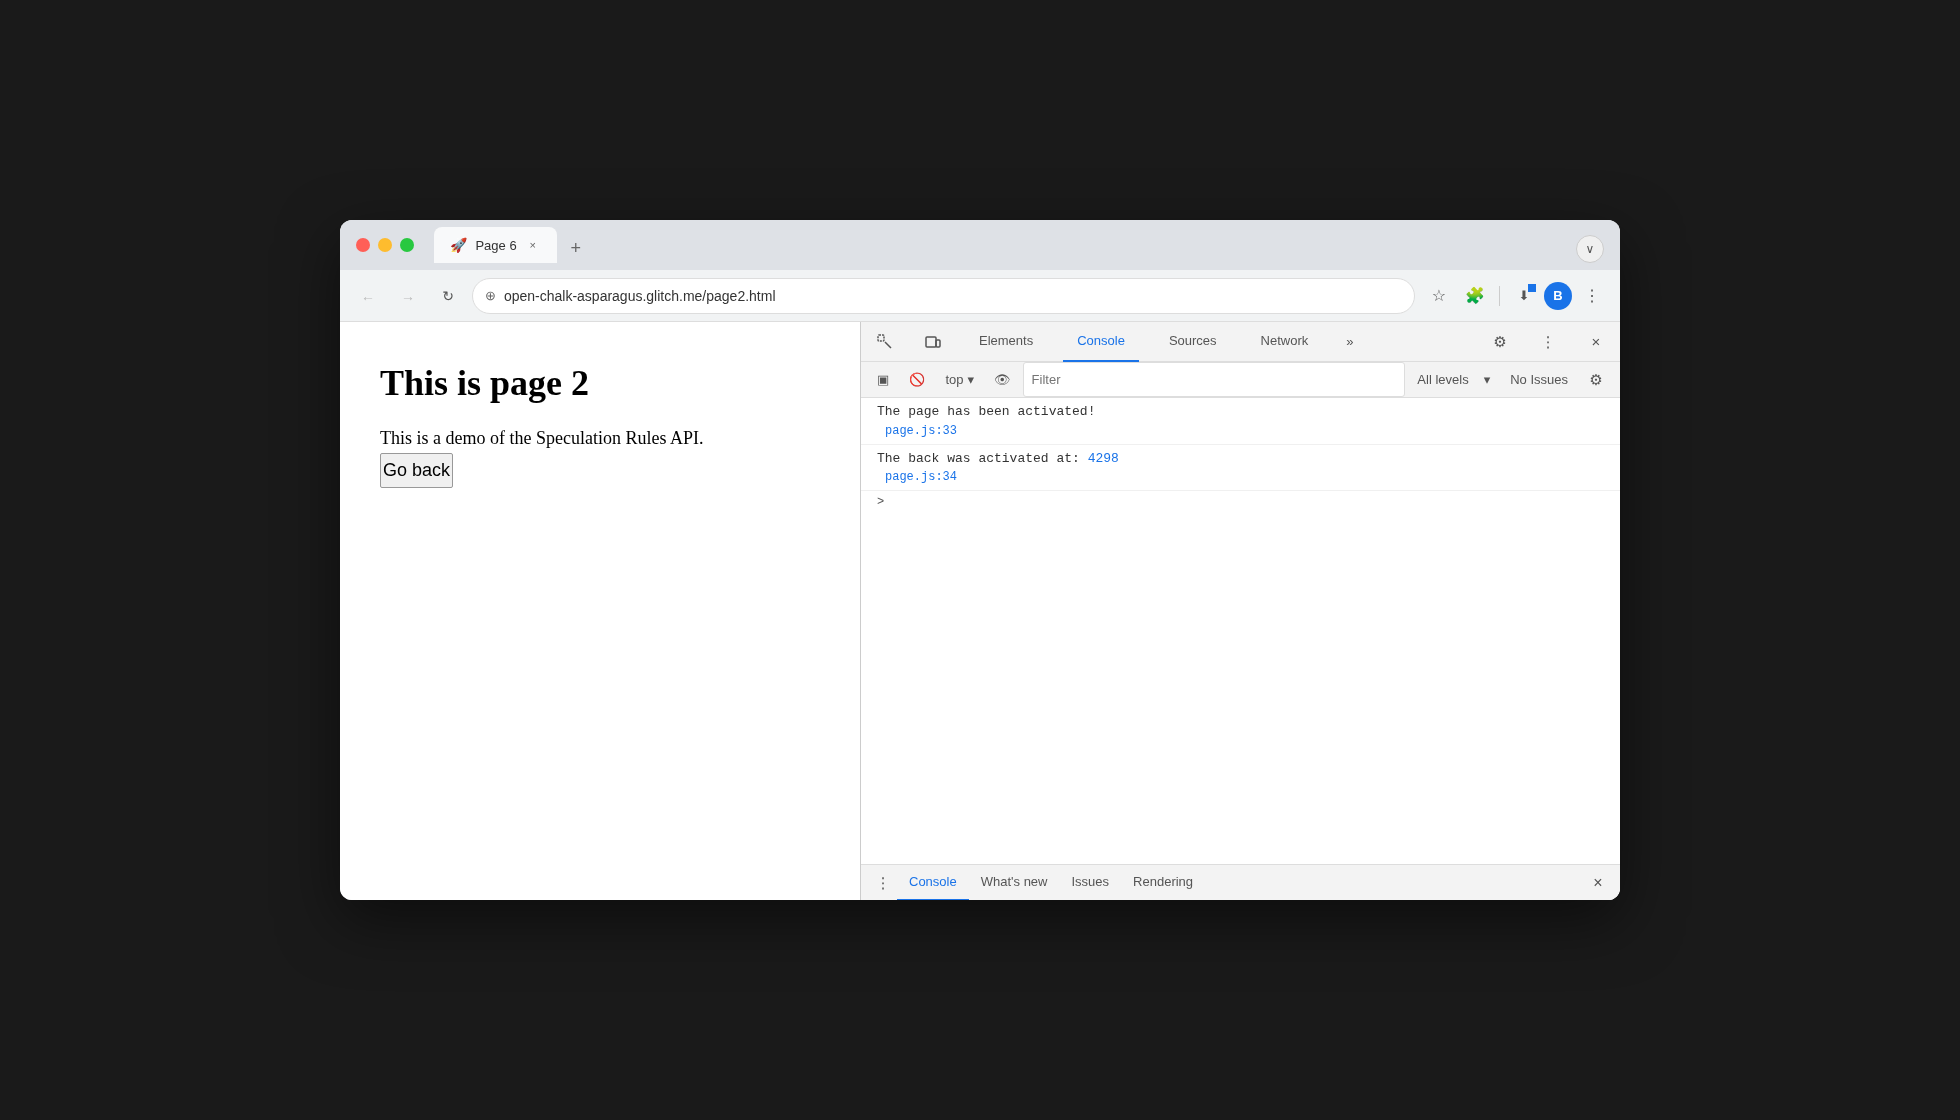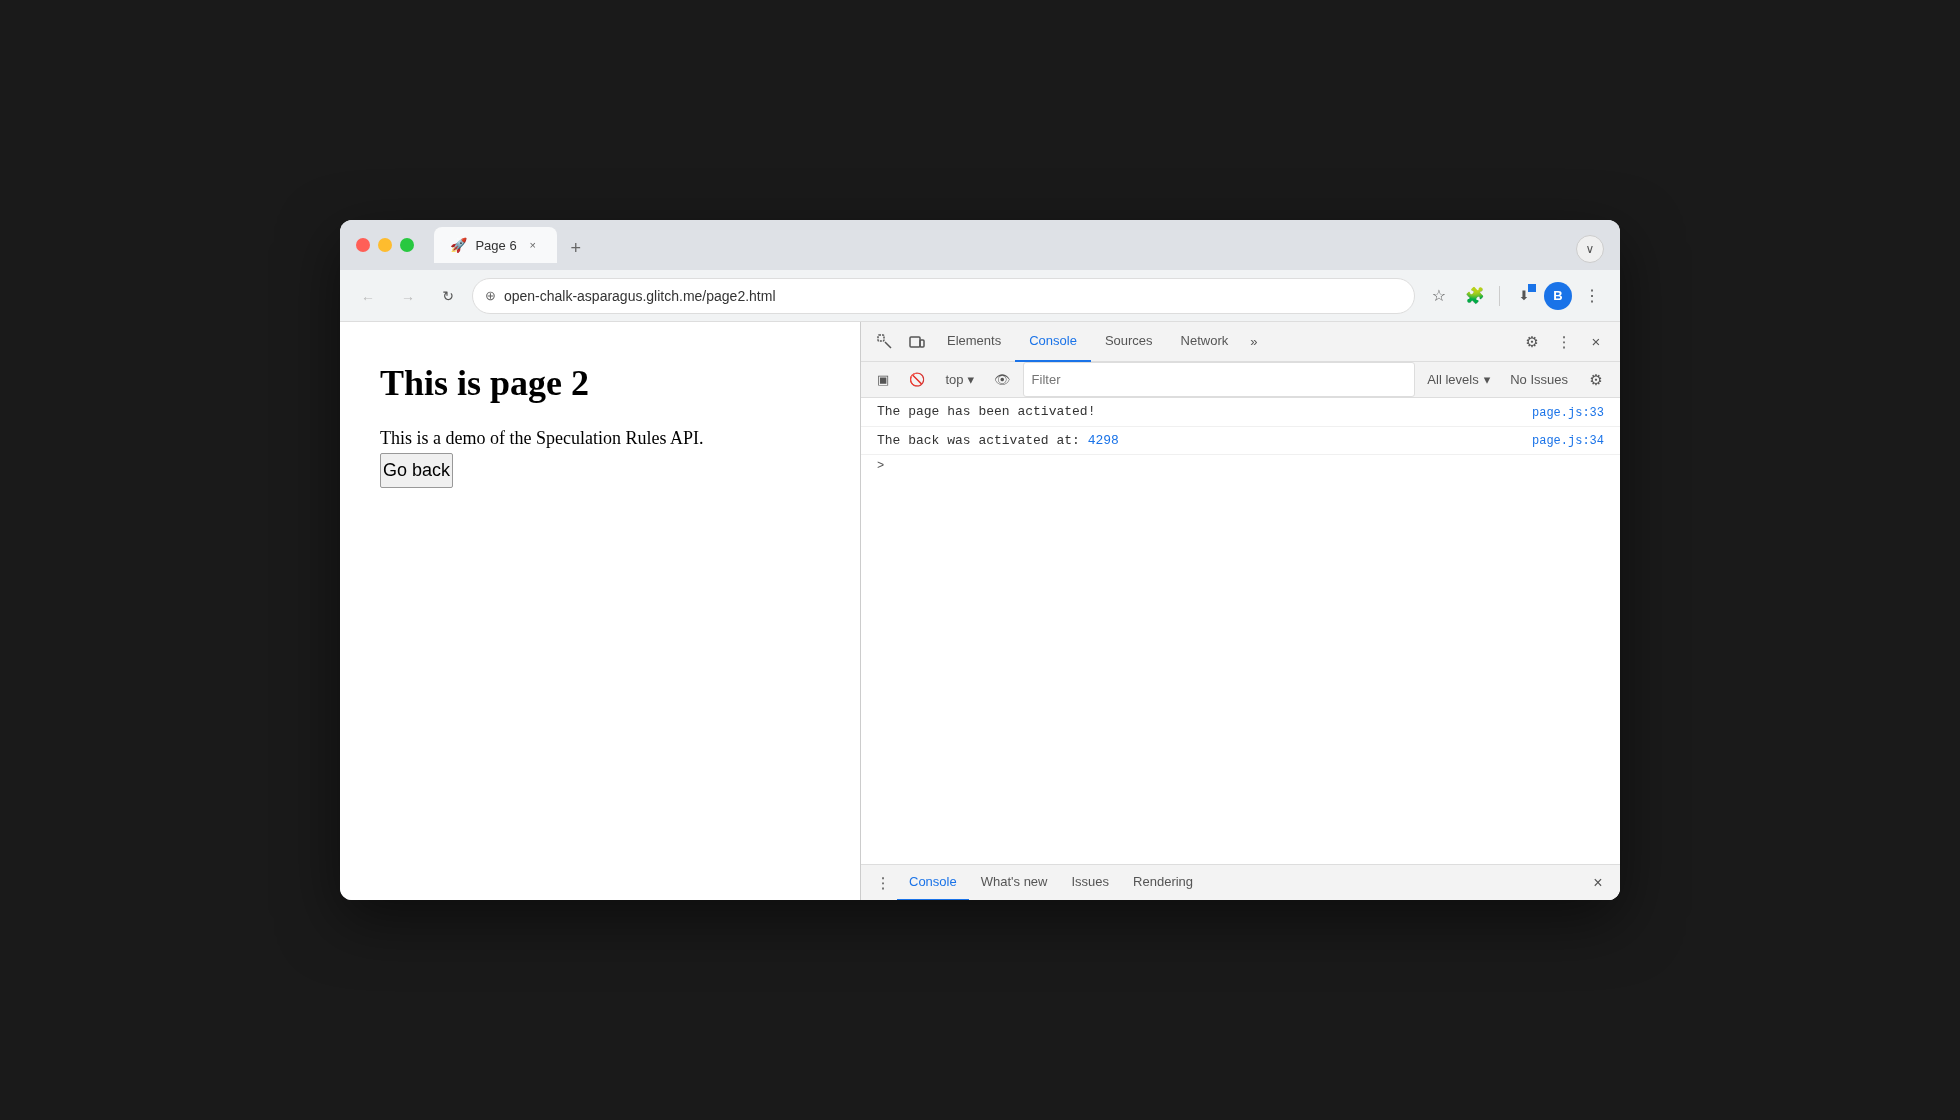--- a/index.html
+++ b/index.html
@@ -258,21 +258,21 @@
       flex-shrink: 0;
     }
 
     .devtools-tabs {
       display: flex;
       align-items: center;
       background: #f3f3f3;
       border-bottom: 1px solid #ddd;
       height: 40px;
       padding: 0 8px;
-      gap: 0;
+      gap: 16px;
       flex-shrink: 0;
     }
 
     .devtools-icon-btn {
       width: 32px;
       height: 32px;
       display: flex;
       align-items: center;
       justify-content: center;
       cursor: pointer;
@@ -350,21 +350,21 @@
       border-radius: 3px;
       padding: 0 8px;
       font-size: 13px;
       outline: none;
       background: #fff;
     }
 
     .console-levels {
       display: flex;
       align-items: center;
-      gap: 5px;
+      gap: 15px;
       font-size: 13px;
       color: #555;
       cursor: pointer;
       padding: 2px 8px;
     }
 
     .console-no-issues {
       font-size: 13px;
       color: #555;
       padding: 0 8px;
@@ -374,26 +374,27 @@
     .console-output {
       flex: 1;
       overflow-y: auto;
       background: #fff;
       padding: 0;
       font-family: 'Courier New', Courier, monospace;
     }
 
     .console-line {
       display: flex;
-      align-items: flex-end;
+      align-items: flex-start;
       justify-content: space-between;
       padding: 4px 16px;
       border-bottom: 1px solid #f0f0f0;
       font-size: 13px;
       line-height: 1.5;
+      flex-direction: column;
     }
 
     .console-line-text {
       color: #333;
       font-family: 'Courier New', monospace;
     }
 
     .console-line-link {
       color: #1a73e8;
       font-family: 'Courier New', monospace;

